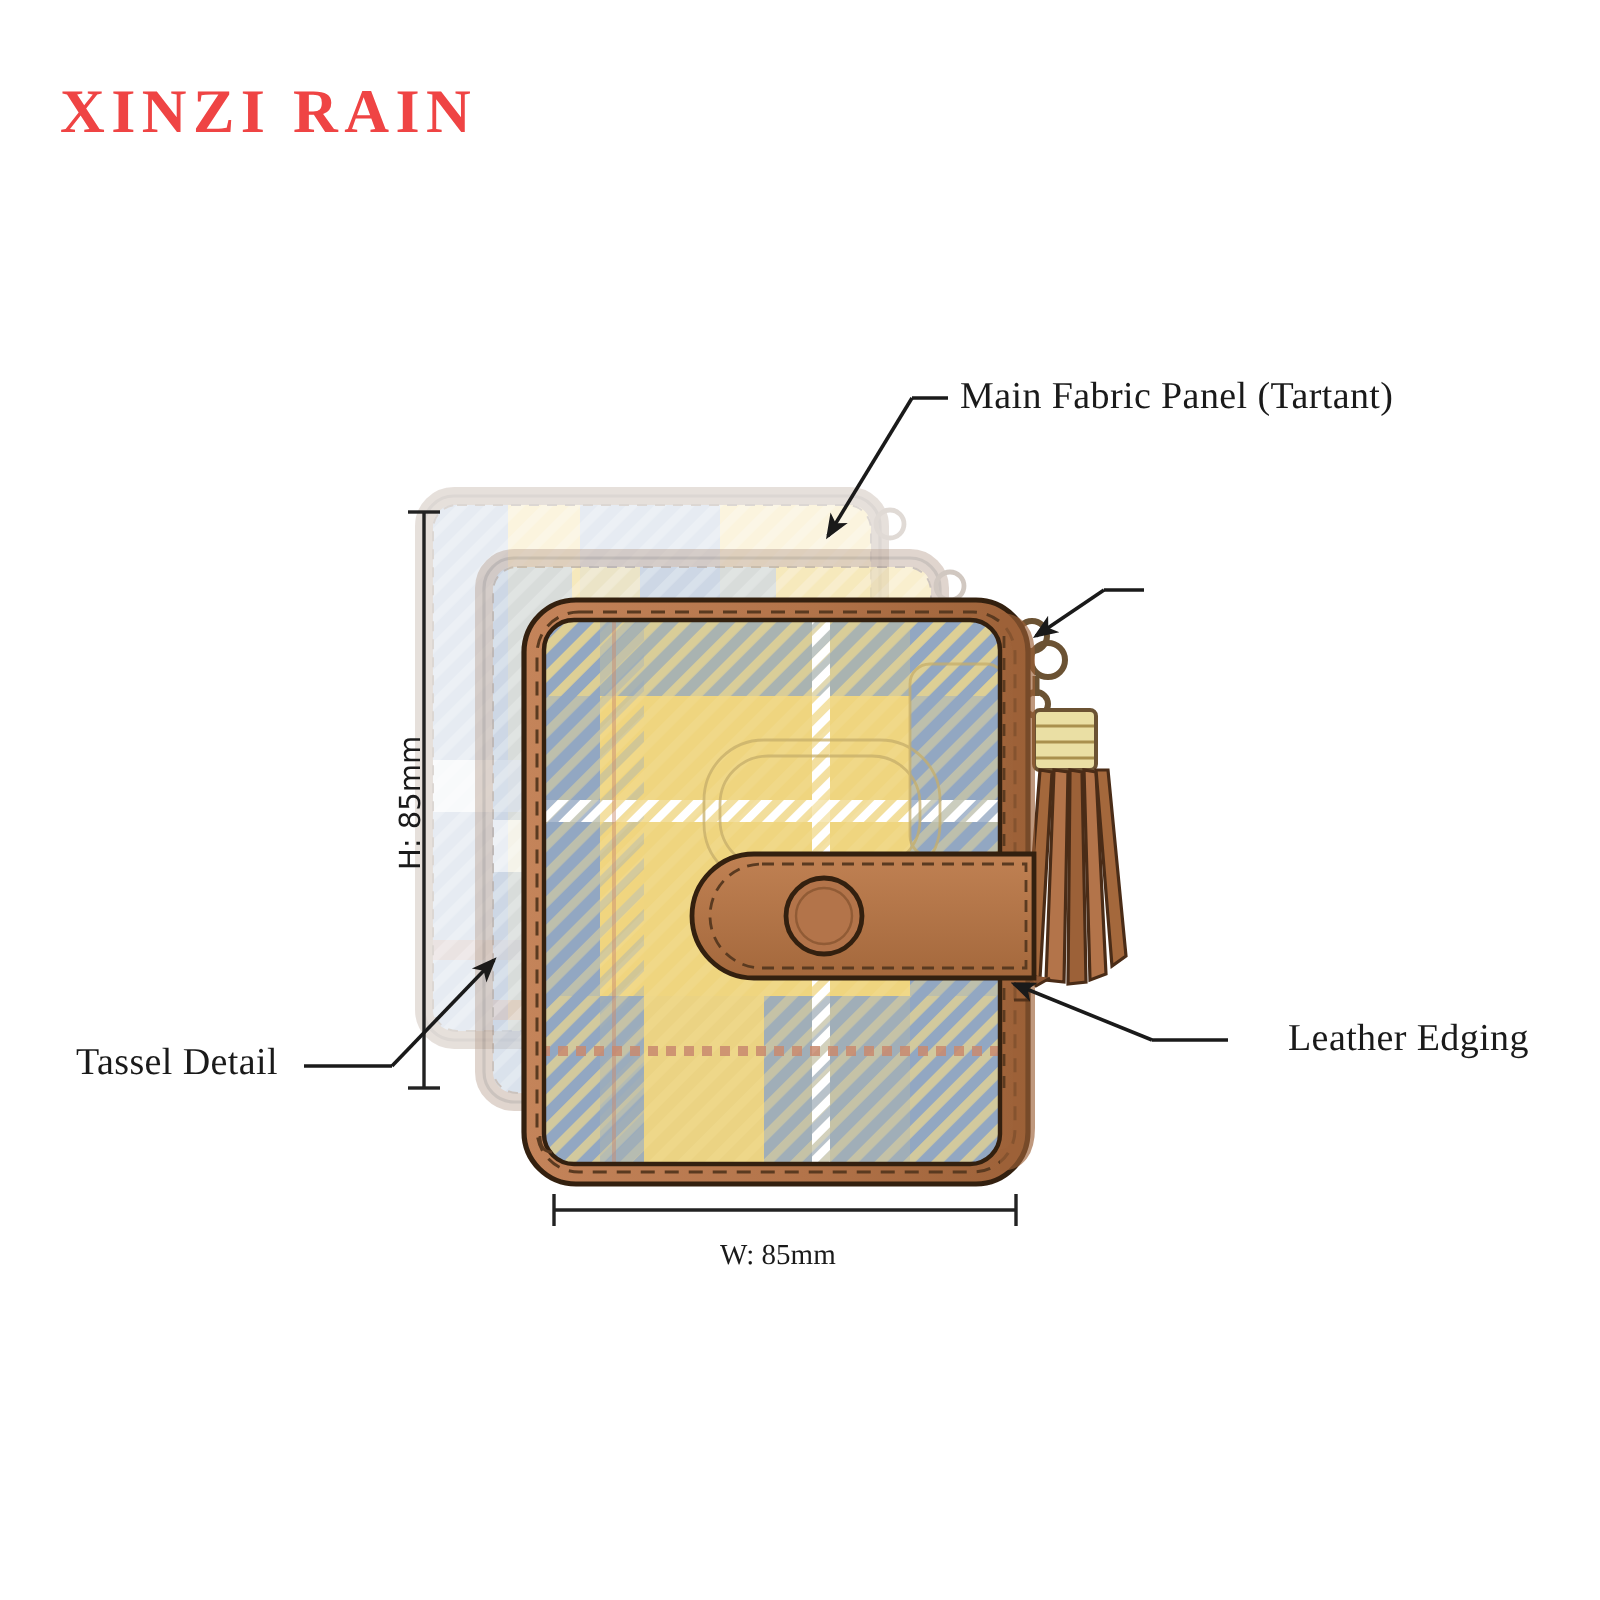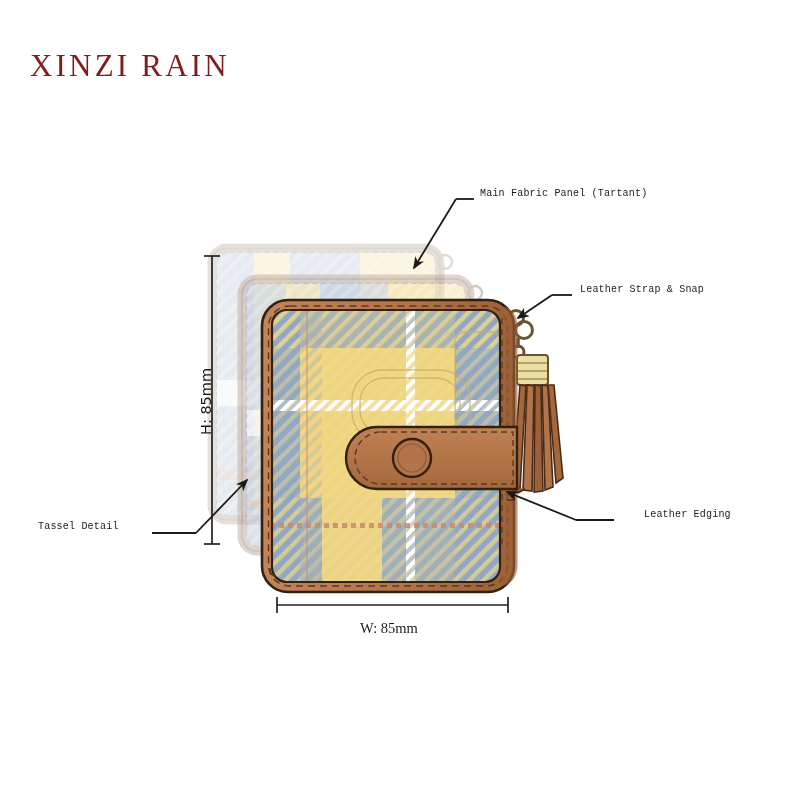--- a/index.html
+++ b/index.html
@@ -8,34 +8,34 @@
     background:#ffffff;
     font-family:"Liberation Sans", sans-serif;
     overflow:hidden;
     position:relative;
   }
   #stage{position:relative;width:800px;height:800px;}
 
   
   .brand{
     position:absolute;
-    left:30px; top:48px;
+    left:30px; top:38px;
     font-family:"Liberation Serif", serif;
     font-size:31px;
     letter-spacing:3.2px;
-    color:#7f1d1d;
+    color:#ef4444;
     white-space:nowrap;
-    font-weight:400;
+    font-weight:700;
   }
 
   
   .anno{
     position:absolute;
-    font-family:Liberation Mono, monospace;
-    font-size:10px;
+    font-family:Liberation Serif, serif;
+    font-size:19px;
     color:#1a1a1a;
     white-space:nowrap;
     letter-spacing:0.2px;
   }
 
   
   .dim{
     position:absolute;
     font-family:"DejaVu Sans", sans-serif;
     font-size:14.5px;
@@ -269,21 +269,20 @@
     <g stroke="#1a1a1a" stroke-width="1.8" fill="none">
       <path d="M152 533 H196"></path>
       <path d="M196 533 L247 480" marker-end="url(#arrowHead)"></path>
     </g>
   </svg>
 
   <div class="brand">XINZI RAIN</div>
 
   <div class="anno" style="left:480px; top:188px;">Main Fabric Panel (Tartant)</div>
 
-  <div class="anno" style="left:580px; top:284px;">Leather Strap &amp; Snap</div>
 
   <div class="anno" style="left:624px; top:509px;margin-left:20px;">Leather Edging</div>
 
   <div class="anno" style="left:38px; top:521px;">Tassel Detail</div>
 
   <div class="dim dim-h" style="left:198px; top:435px;">H: 85mm</div>
 
   <div class="dim" style="left:360px; top:620px;font-family:Liberation Serif, serif;">W: 85mm</div>
 
 </div>

